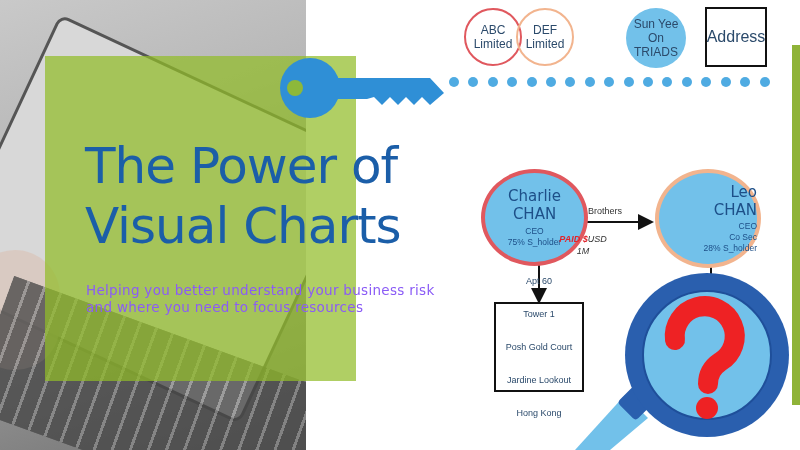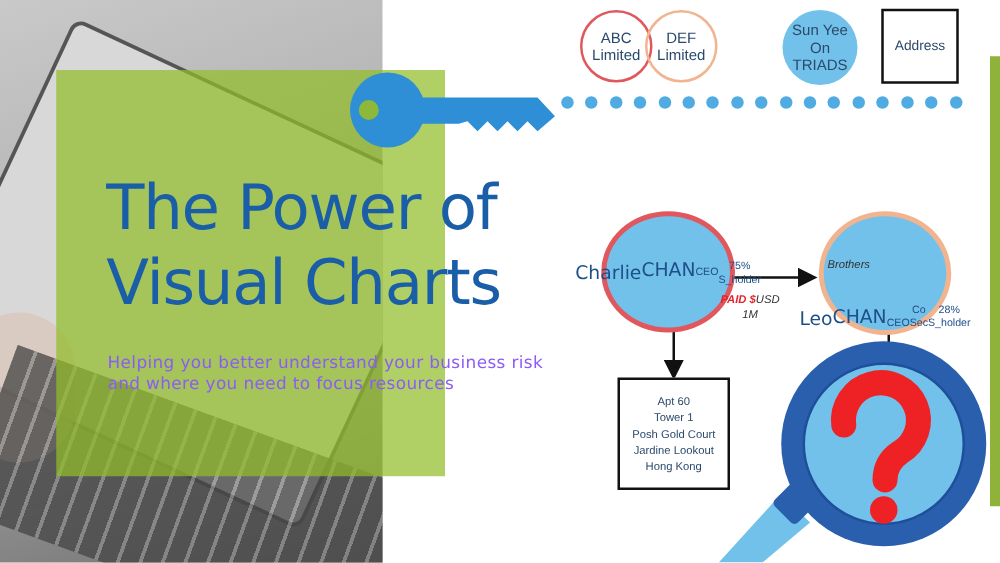--- a/index.html
+++ b/index.html
@@ -7,29 +7,29 @@
   .photo{position:absolute;left:0;top:0;width:306px;height:450px;background:linear-gradient(160deg,#c9c9c9 0%,#b8b8b8 30%,#9a9a9a 60%,#6f6f6f 100%);overflow:hidden;}
   .laptop-screen{position:absolute;left:60px;top:14px;width:330px;height:290px;background:#d8d8d8;border:3px solid #555;border-radius:10px;transform:rotate(25deg);transform-origin:left top;}
   .keyboard{position:absolute;left:-20px;top:330px;width:340px;height:140px;background:repeating-linear-gradient(90deg,#444 0 14px,#888 14px 17px),#555;transform:rotate(20deg);opacity:.75;}
   .hand{position:absolute;left:-30px;top:250px;width:90px;height:120px;border-radius:45px;background:#d9c7bd;opacity:.8;}
   .green-panel{position:absolute;left:45px;top:56px;width:311px;height:325px;background:rgba(146,188,40,0.72);}
   .title{position:absolute;left:85px;top:140px;font-size:50px;line-height:52px;color:#1b5ea8;font-family:"DejaVu Sans",sans-serif;letter-spacing:-1px;white-space:nowrap;}
   .subtitle{position:absolute;left:86px;top:282px;font-size:13.5px;line-height:17px;color:#8b5cf6;font-family:"DejaVu Sans",sans-serif;letter-spacing:.3px;width:370px;}
   .key{position:absolute;left:272px;top:50px;}
   .dot{position:absolute;width:10px;height:10px;border-radius:50%;background:#4fabe2;top:77px;}
   .legend-circle{position:absolute;width:58px;height:58px;border-radius:50%;display:flex;align-items:center;justify-content:center;text-align:center;font-size:12px;line-height:14px;color:#2b4a6b;box-sizing:border-box;}
-  .legend-box{position:absolute;left:705px;top:7px;width:62px;height:60px;border:2px solid #111;box-sizing:border-box;display:flex;align-items:center;justify-content:center;font-size:11px;color:#2b4a6b;}
+  .legend-box{position:absolute;left:705px;top:7px;width:62px;height:60px;border:2px solid #111;box-sizing:border-box;display:flex;align-items:center;justify-content:center;font-size:16px;color:#2b4a6b;}
   .right-bar{position:absolute;left:792px;top:45px;width:8px;height:360px;background:#8fb338;}
-  .person{position:absolute;border-radius:50%;background:#72c1ea;box-sizing:border-box;text-align:center;color:#1d4f88;display:flex;flex-direction:row;align-items:center;justify-content:center;}
+  .person{position:absolute;border-radius:50%;background:#72c1ea;box-sizing:border-box;text-align:center;color:#1d4f88;display:flex;flex-direction:column;align-items:center;justify-content:center;}
   .person .nm{font-size:15px;line-height:18px;font-family:"DejaVu Sans",sans-serif;}
   .person .rl{font-size:8.5px;line-height:11px;}
-  .edge-label{position:absolute;font-size:9px;font-style:italic;color:#333;text-align:right;padding-left:48px;}
-  .paid{position:absolute;left:560px;top:233px;font-size:9px;font-style:italic;color:#333;text-align:center;width:80px;line-height:12px;}
+  .edge-label{position:absolute;font-size:9px;color:#333;text-align:left;}
+  .paid{position:absolute;left:543px;top:233px;font-size:9px;font-style:italic;color:#333;text-align:center;width:80px;line-height:12px;}
   .paid .red{color:#e0242c;font-weight:bold;}
-  .addr{position:absolute;left:494px;top:302px;width:90px;height:90px;border:2.5px solid #111;box-sizing:border-box;display:flex;flex-direction:column;align-items:center;justify-content:center;font-size:9px;line-height:13px;color:#2b4a6b;text-align:center;background:#fff;}
+  .addr{position:absolute;left:494px;top:302px;width:90px;height:90px;border:2.5px solid #111;box-sizing:border-box;display:flex;flex-direction:column;align-items:center;justify-content:center;font-size:9px;line-height:13px;color:#2b4a6b;text-align:center;background:#fff;gap:20px;}
   svg{position:absolute;left:0;top:0;}
 </style>
 </head>
 <body>
 
 <div class="photo">
   <div class="laptop-screen"></div>
   <div class="hand"></div>
   <div class="keyboard"></div>
 </div>

